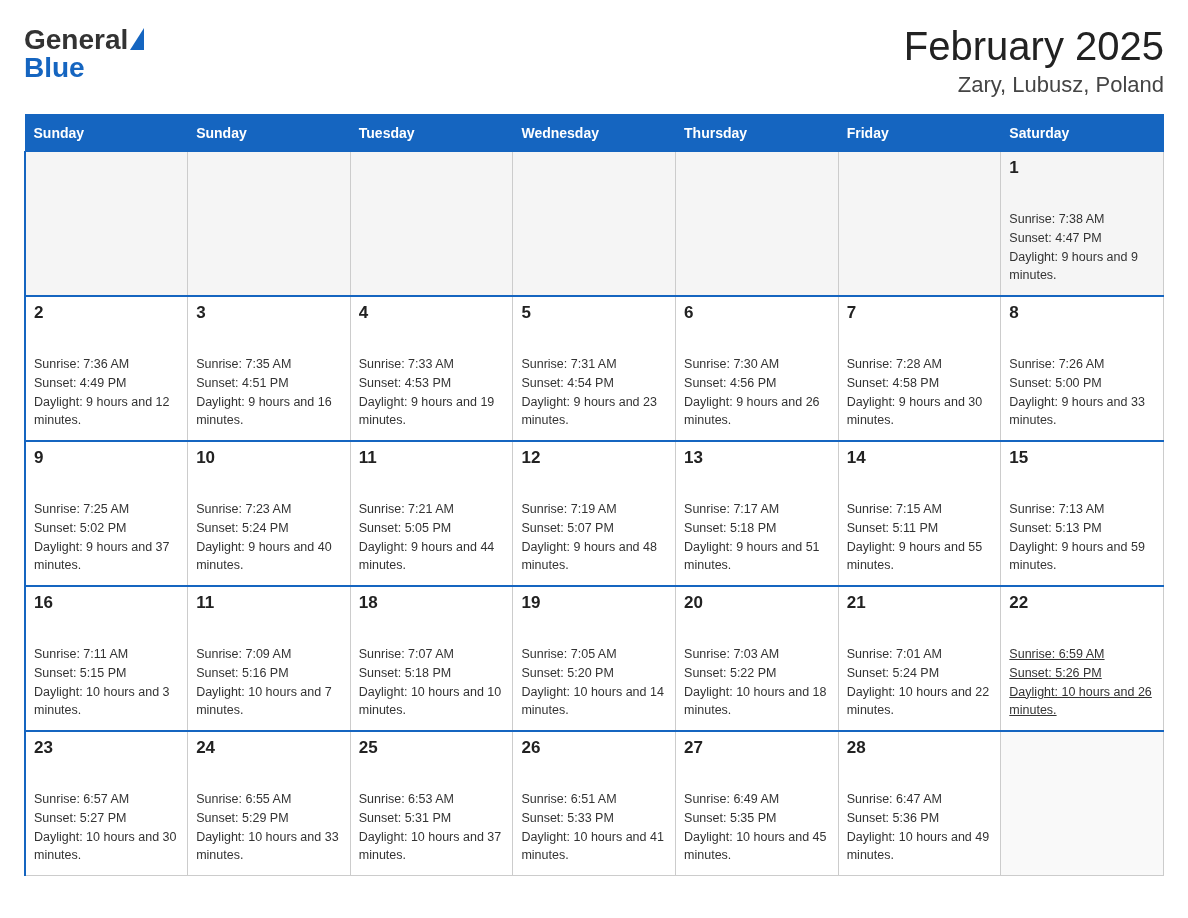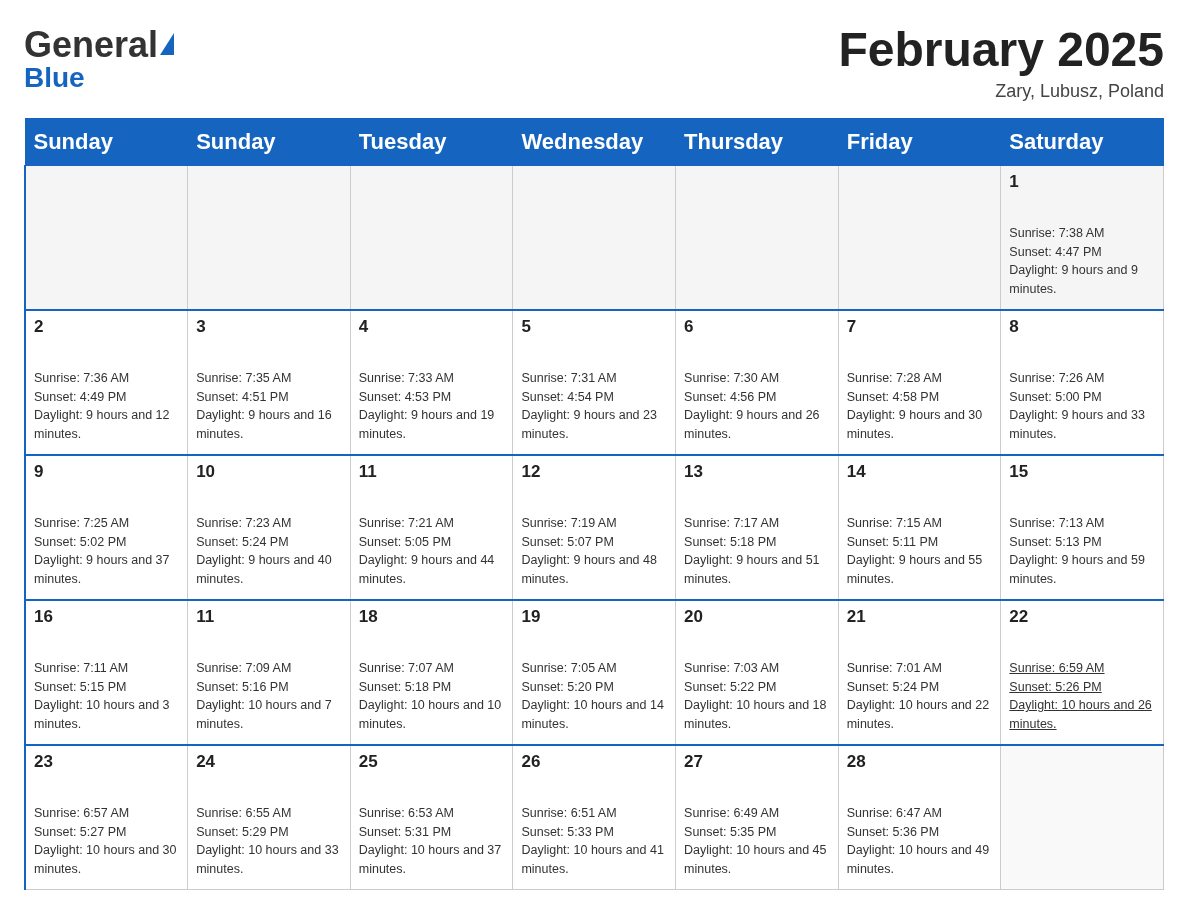--- a/index.html
+++ b/index.html
@@ -17,57 +17,57 @@
       margin-bottom: 16px;
     }
     .logo {
       display: flex;
       flex-direction: column;
       align-items: flex-start;
     }
     .logo-text {
       display: flex;
       align-items: center;
-      font-size: 36px;
+      font-size: 28px;
       font-weight: bold;
       color: #333;
     }
     .logo-general { color: #333; }
     .logo-blue { color: #1565c0; }
     .logo-triangle {
       width: 0;
       height: 0;
       border-left: 14px solid transparent;
       border-bottom: 22px solid #1565c0;
       margin-left: 2px;
       margin-bottom: 2px;
     }
     .title-block {
       text-align: right;
     }
     .calendar-title {
-      font-size: 48px;
-      font-weight: bold;
+      font-size: 40px;
+      font-weight: normal;
       color: #222;
       line-height: 1.1;
     }
     .calendar-subtitle {
-      font-size: 18px;
+      font-size: 22px;
       color: #444;
       margin-top: 4px;
     }
     table {
       width: 100%;
       border-collapse: collapse;
       table-layout: fixed;
     }
     thead tr th {
       background-color: #1565c0;
       color: #fff;
-      font-size: 22px;
+      font-size: 14px;
       font-weight: bold;
       padding: 10px 8px;
       text-align: left;
       border: 1px solid #1565c0;
     }
     tbody tr td {
       vertical-align: top;
       padding: 6px 8px 10px 8px;
       border: 1px solid #ccc;
       font-size: 13px;

